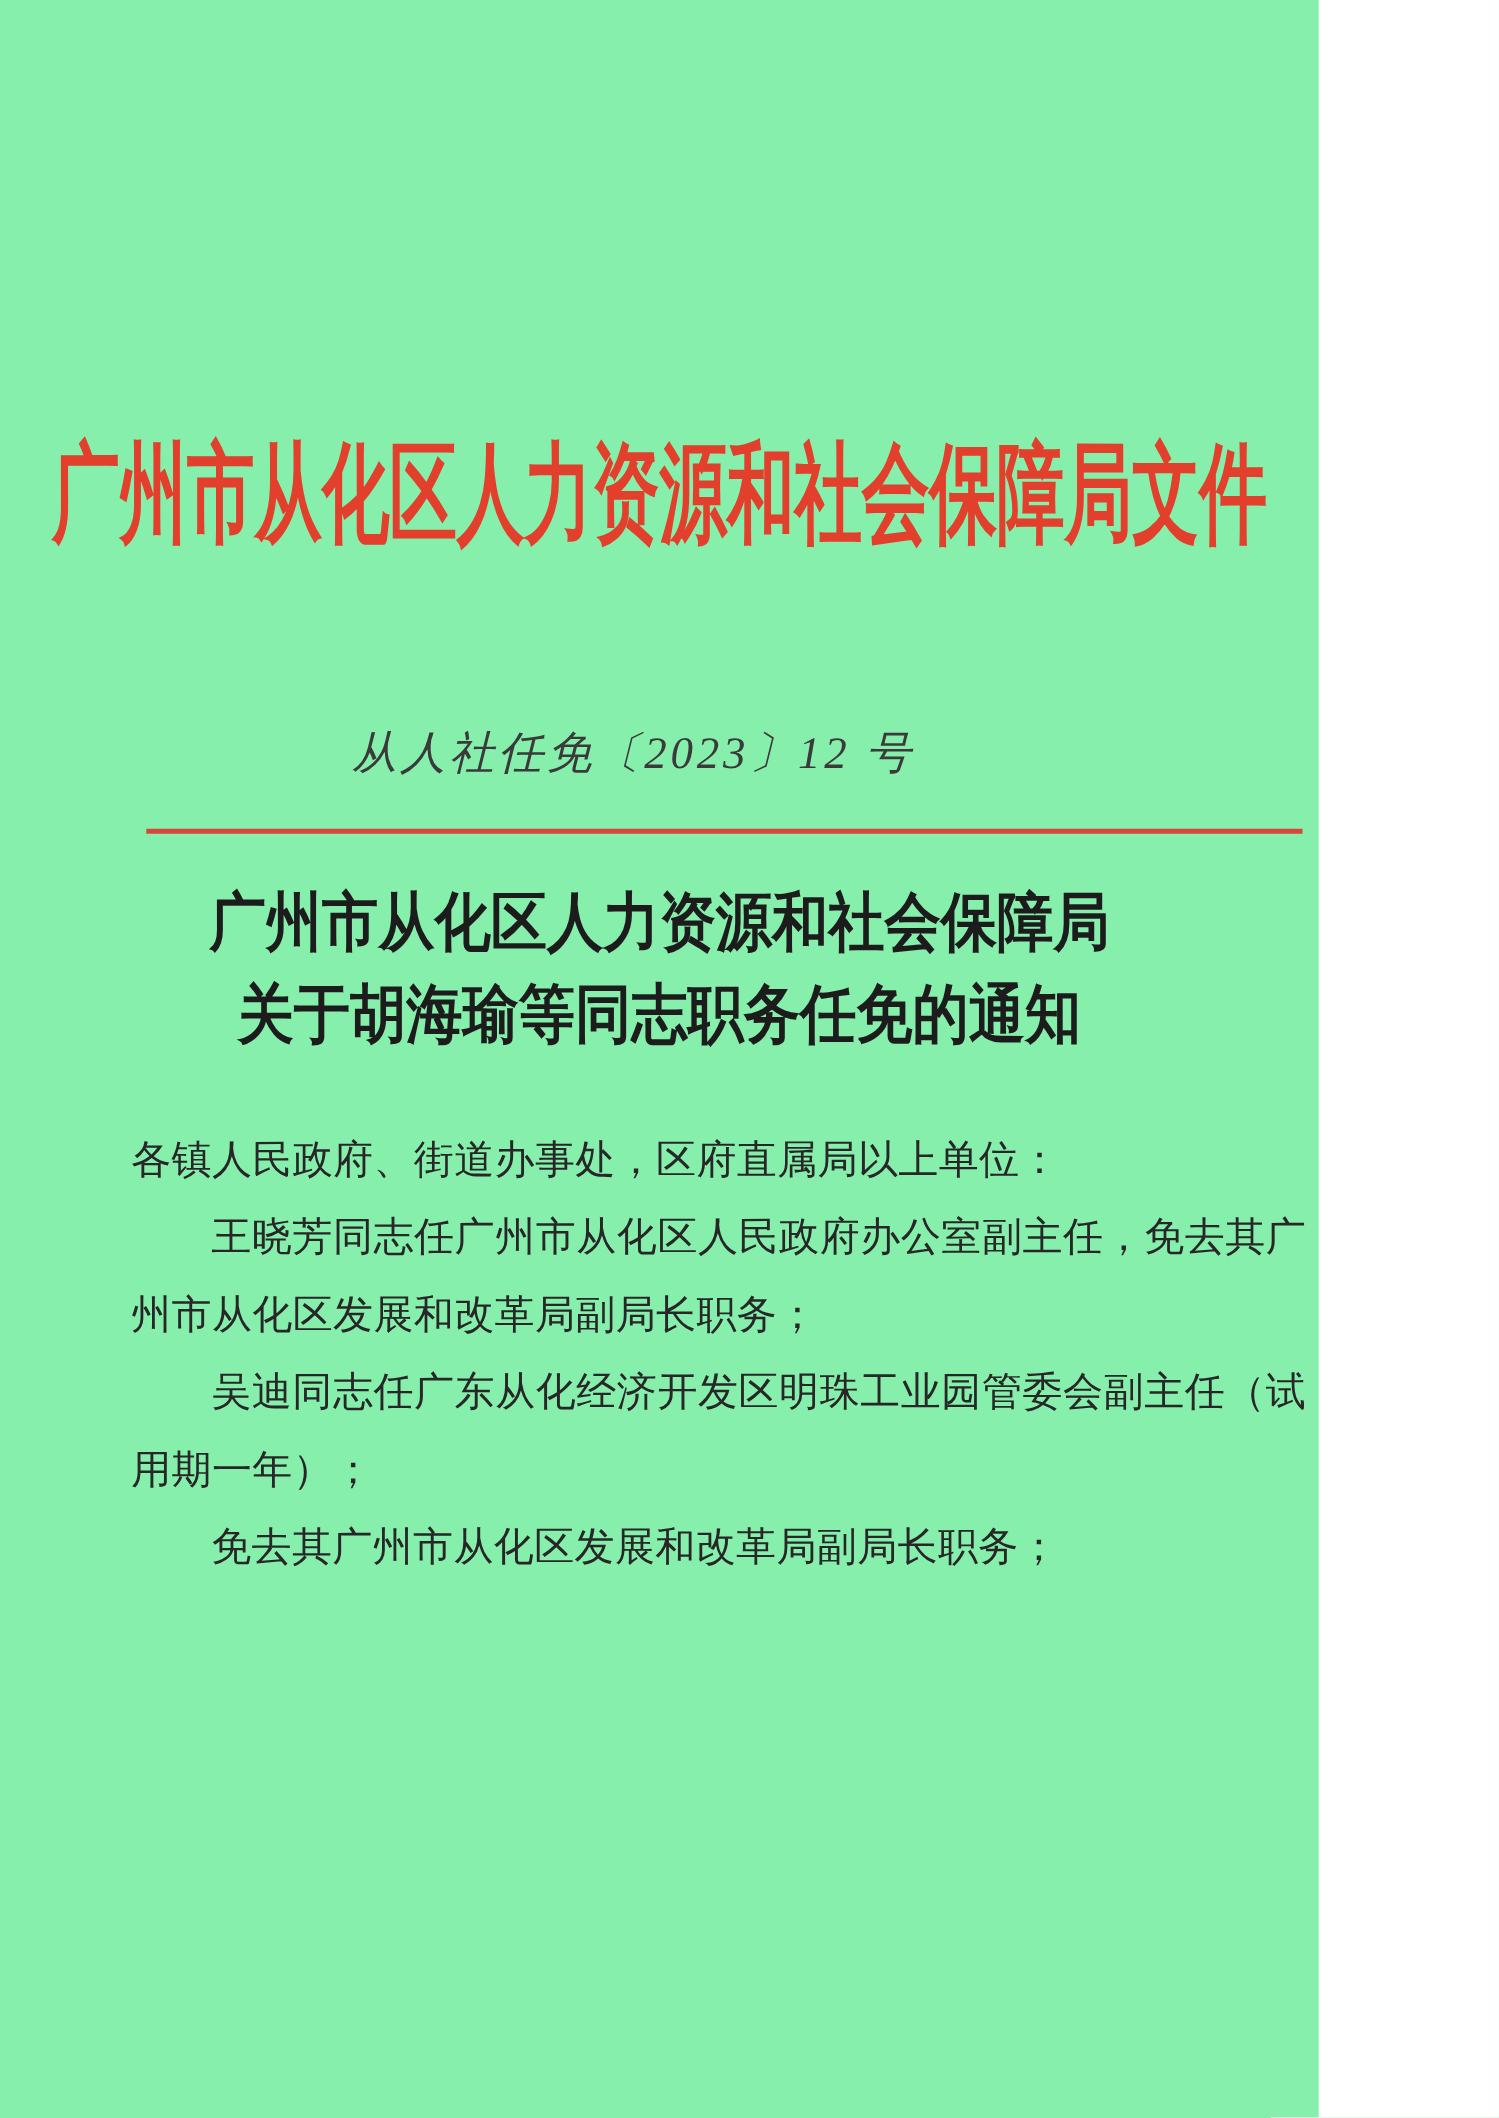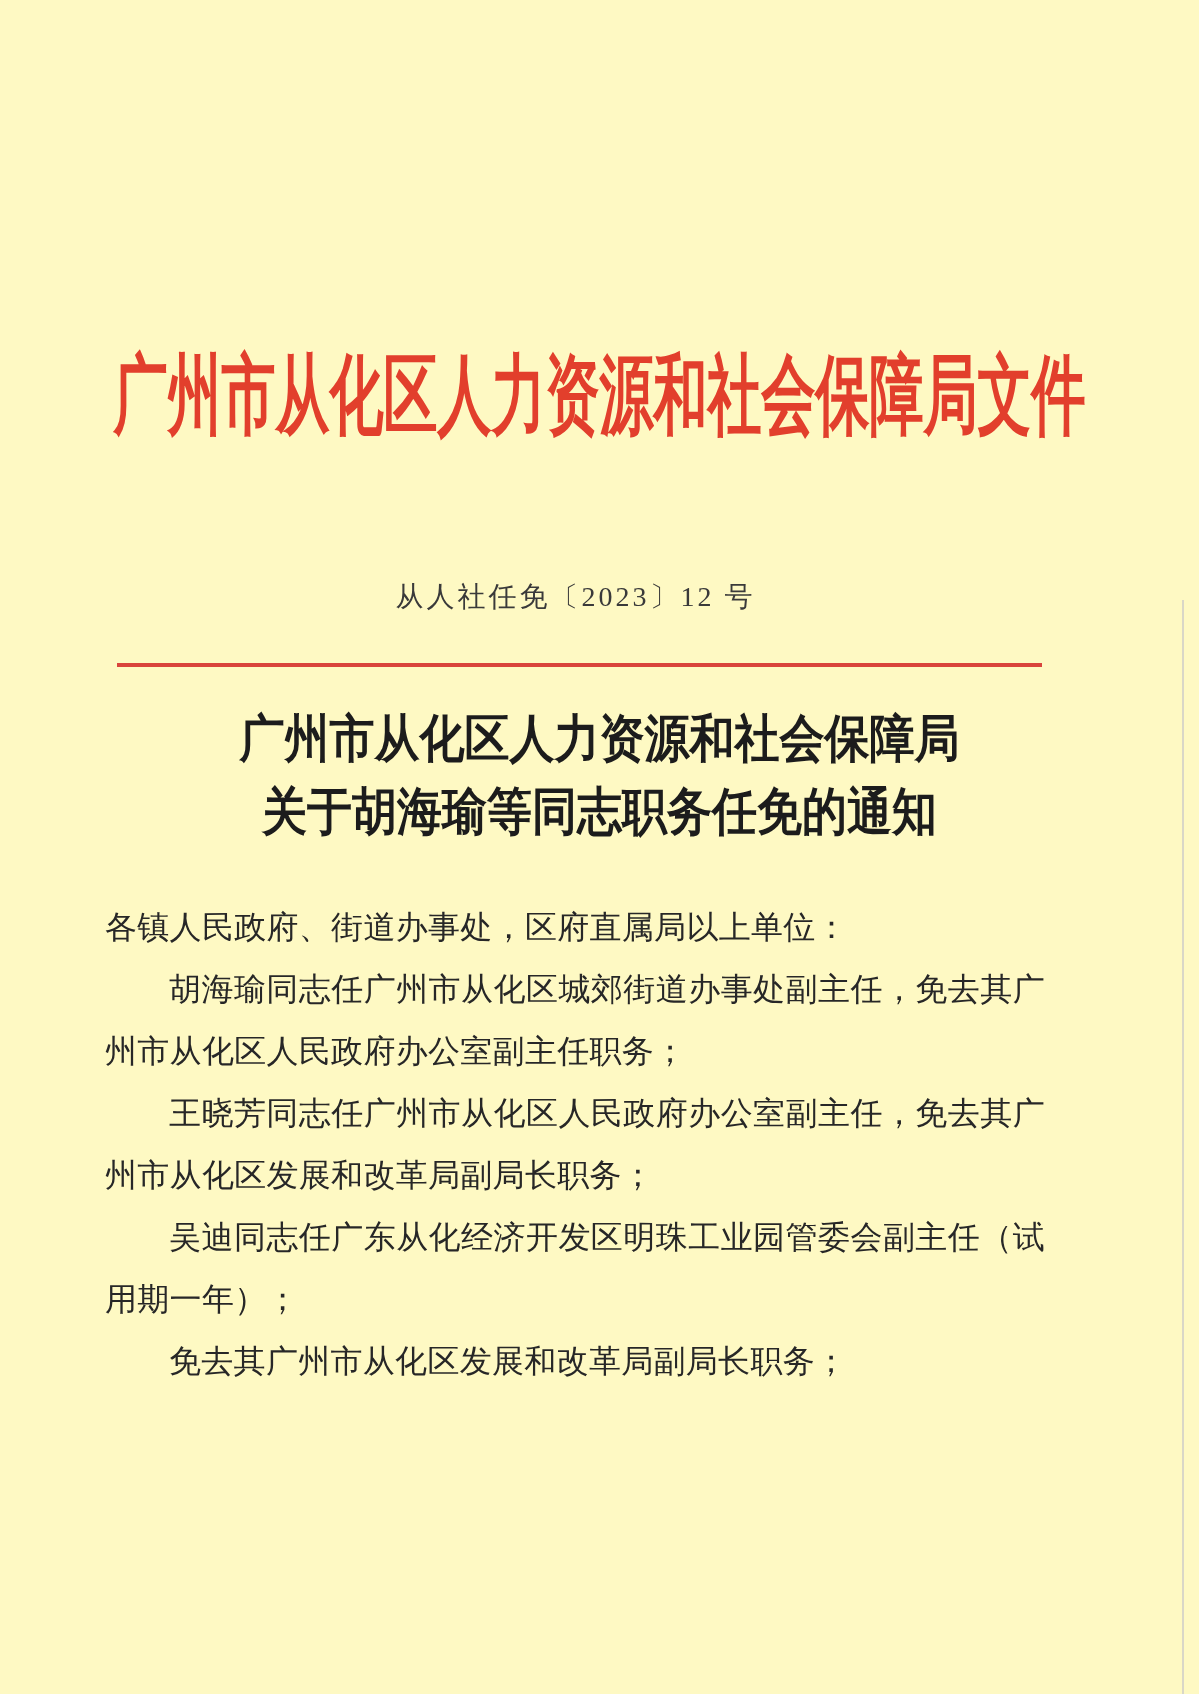--- a/index.html
+++ b/index.html
@@ -3,23 +3,23 @@
 <meta charset="utf-8">
 <style>
   * { margin: 0; padding: 0; box-sizing: border-box; }
   html, body { background: #ffffff; }
   body {
     font-family: "Liberation Serif", "DejaVu Serif", serif;
     width: 1199px;
   }
   .page {
     position: relative;
-    width: 1199px;
+    width: 1055px;
     height: 1694px;
-    background: #fef9c3;
+    background: #86efac;
     overflow: hidden;
   }
   
   .scan-edge {
     position: absolute;
     top: 600px;
     bottom: 0;
     left: 1182px;
     width: 2px;
     background: #c9c9c9;
@@ -39,24 +39,25 @@
     transform: scaleY(1.62);
     transform-origin: top center;
     white-space: nowrap;
   }
   .doc-number {
     position: absolute;
     top: 578px;
     left: 0;
     width: 96%;
     text-align: center;
-    font-size: 28px;
+    font-size: 36px;
     color: #3a3a3a;
     letter-spacing: 3px;
     white-space: nowrap;
+    font-style: italic;
   }
   .red-line {
     position: absolute;
     top: 663px;
     left: 117px;
     width: 925px;
     height: 4px;
     background: #d9453c;
   }
   .doc-title {
@@ -99,19 +100,18 @@
 
   <div class="red-line"></div>
 
   <div class="doc-title">
     <div>广州市从化区人力资源和社会保障局</div>
     <div>关于胡海瑜等同志职务任免的通知</div>
   </div>
 
   <div class="doc-body">
     <p class="no-indent">各镇人民政府、街道办事处，区府直属局以上单位：</p>
-    <p>胡海瑜同志任广州市从化区城郊街道办事处副主任，免去其广州市从化区人民政府办公室副主任职务；</p>
     <p>王晓芳同志任广州市从化区人民政府办公室副主任，免去其广州市从化区发展和改革局副局长职务；</p>
     <p>吴迪同志任广东从化经济开发区明珠工业园管委会副主任（试用期一年）；</p>
     <p>免去其广州市从化区发展和改革局副局长职务；</p>
   </div>
 
 </div>
 
 </body></html>

